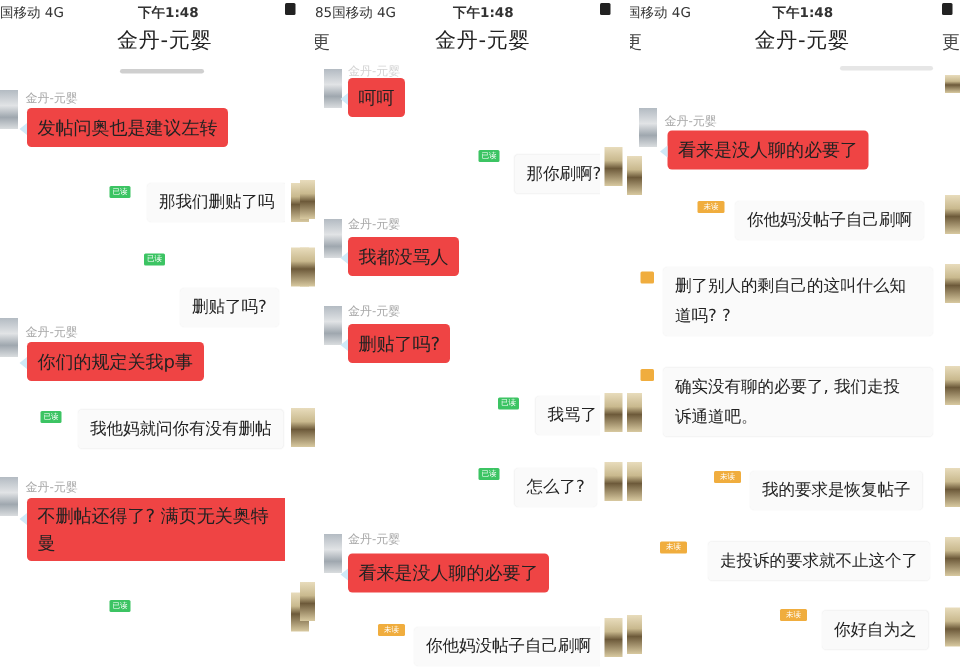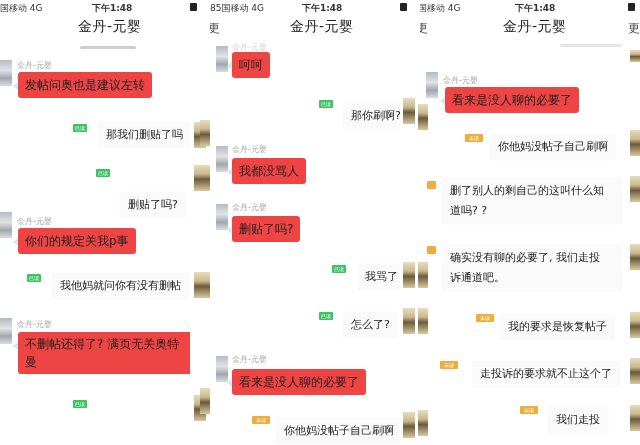--- a/index.html
+++ b/index.html
@@ -189,21 +189,21 @@
     <div>诉通道吧。</div>
   </div>
 
   <div class="badge unread" style="left:56px; top:314px; width:18px;">未读</div>
   <div class="bubble-out" style="left:80px; top:314px;">我的要求是恢复帖子</div>
 
   <div class="badge unread" style="left:20px; top:361px; width:18px;">未读</div>
   <div class="bubble-out" style="left:52px; top:361px;">走投诉的要求就不止这个了</div>
 
   <div class="badge unread" style="left:100px; top:406px; width:18px;">未读</div>
-  <div class="bubble-out" style="left:128px; top:407px;">我们走投</div>
+  <div class="bubble-out" style="left:128px; top:407px;">你好自为之</div>
 </div>
 
 <div class="panel" style="left:418px; width:10px; top:90px; height:355px; background:transparent;">
   <div class="avatar-out" style="left:0; top:14px;"></div>
   <div class="avatar-out" style="left:0; top:172px;"></div>
   <div class="avatar-out" style="left:0; top:218px;"></div>
   <div class="avatar-out" style="left:0; top:320px;"></div>
 </div>
 
 <div class="panel" style="left:628px; width:12px; background:#fff;">

